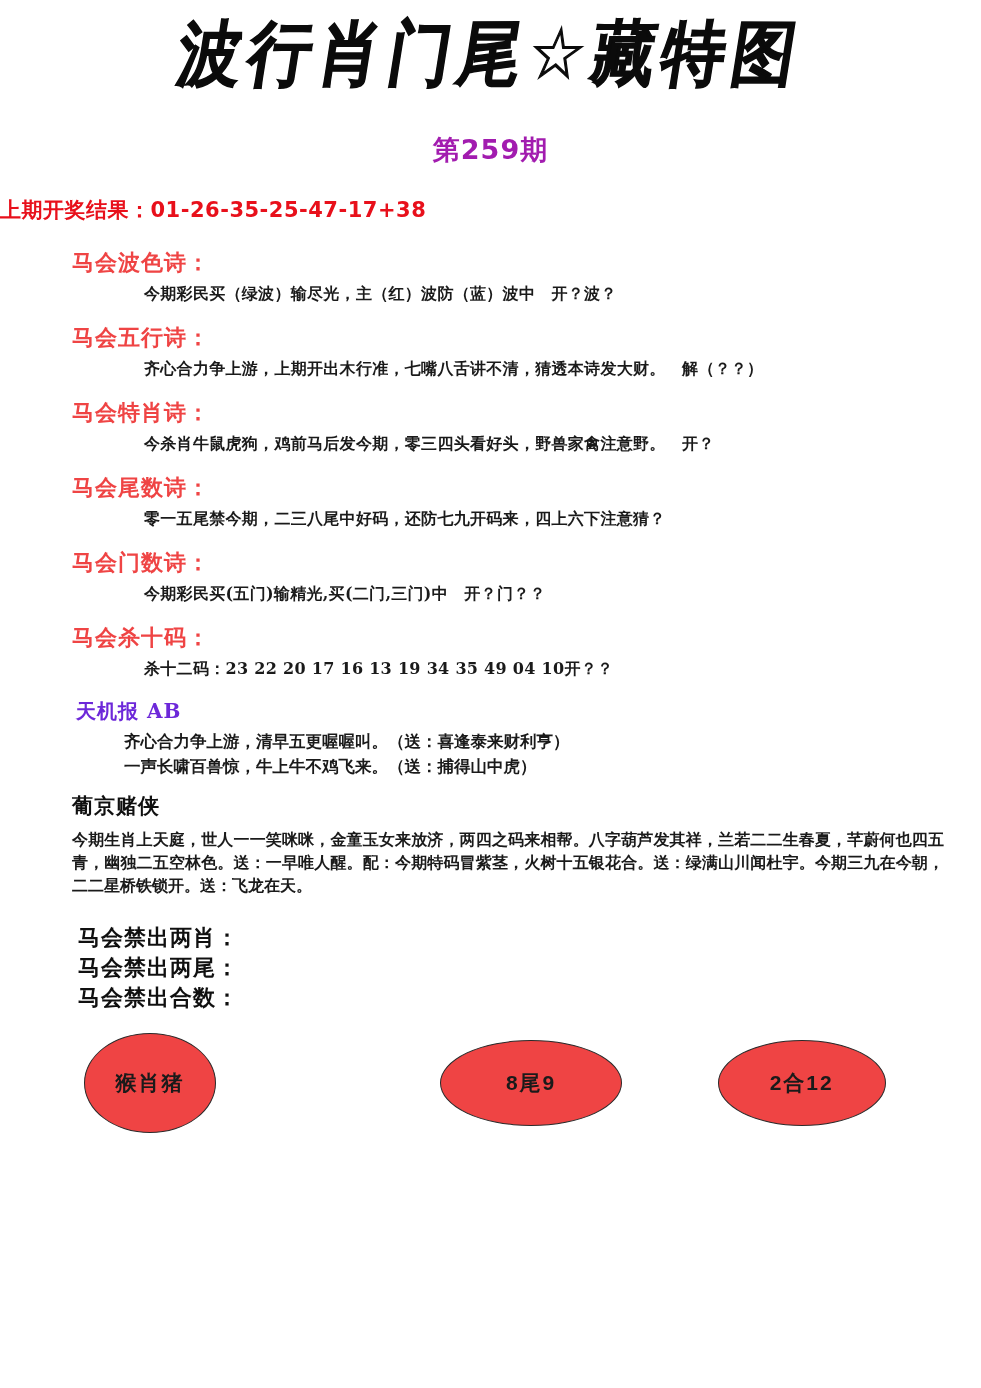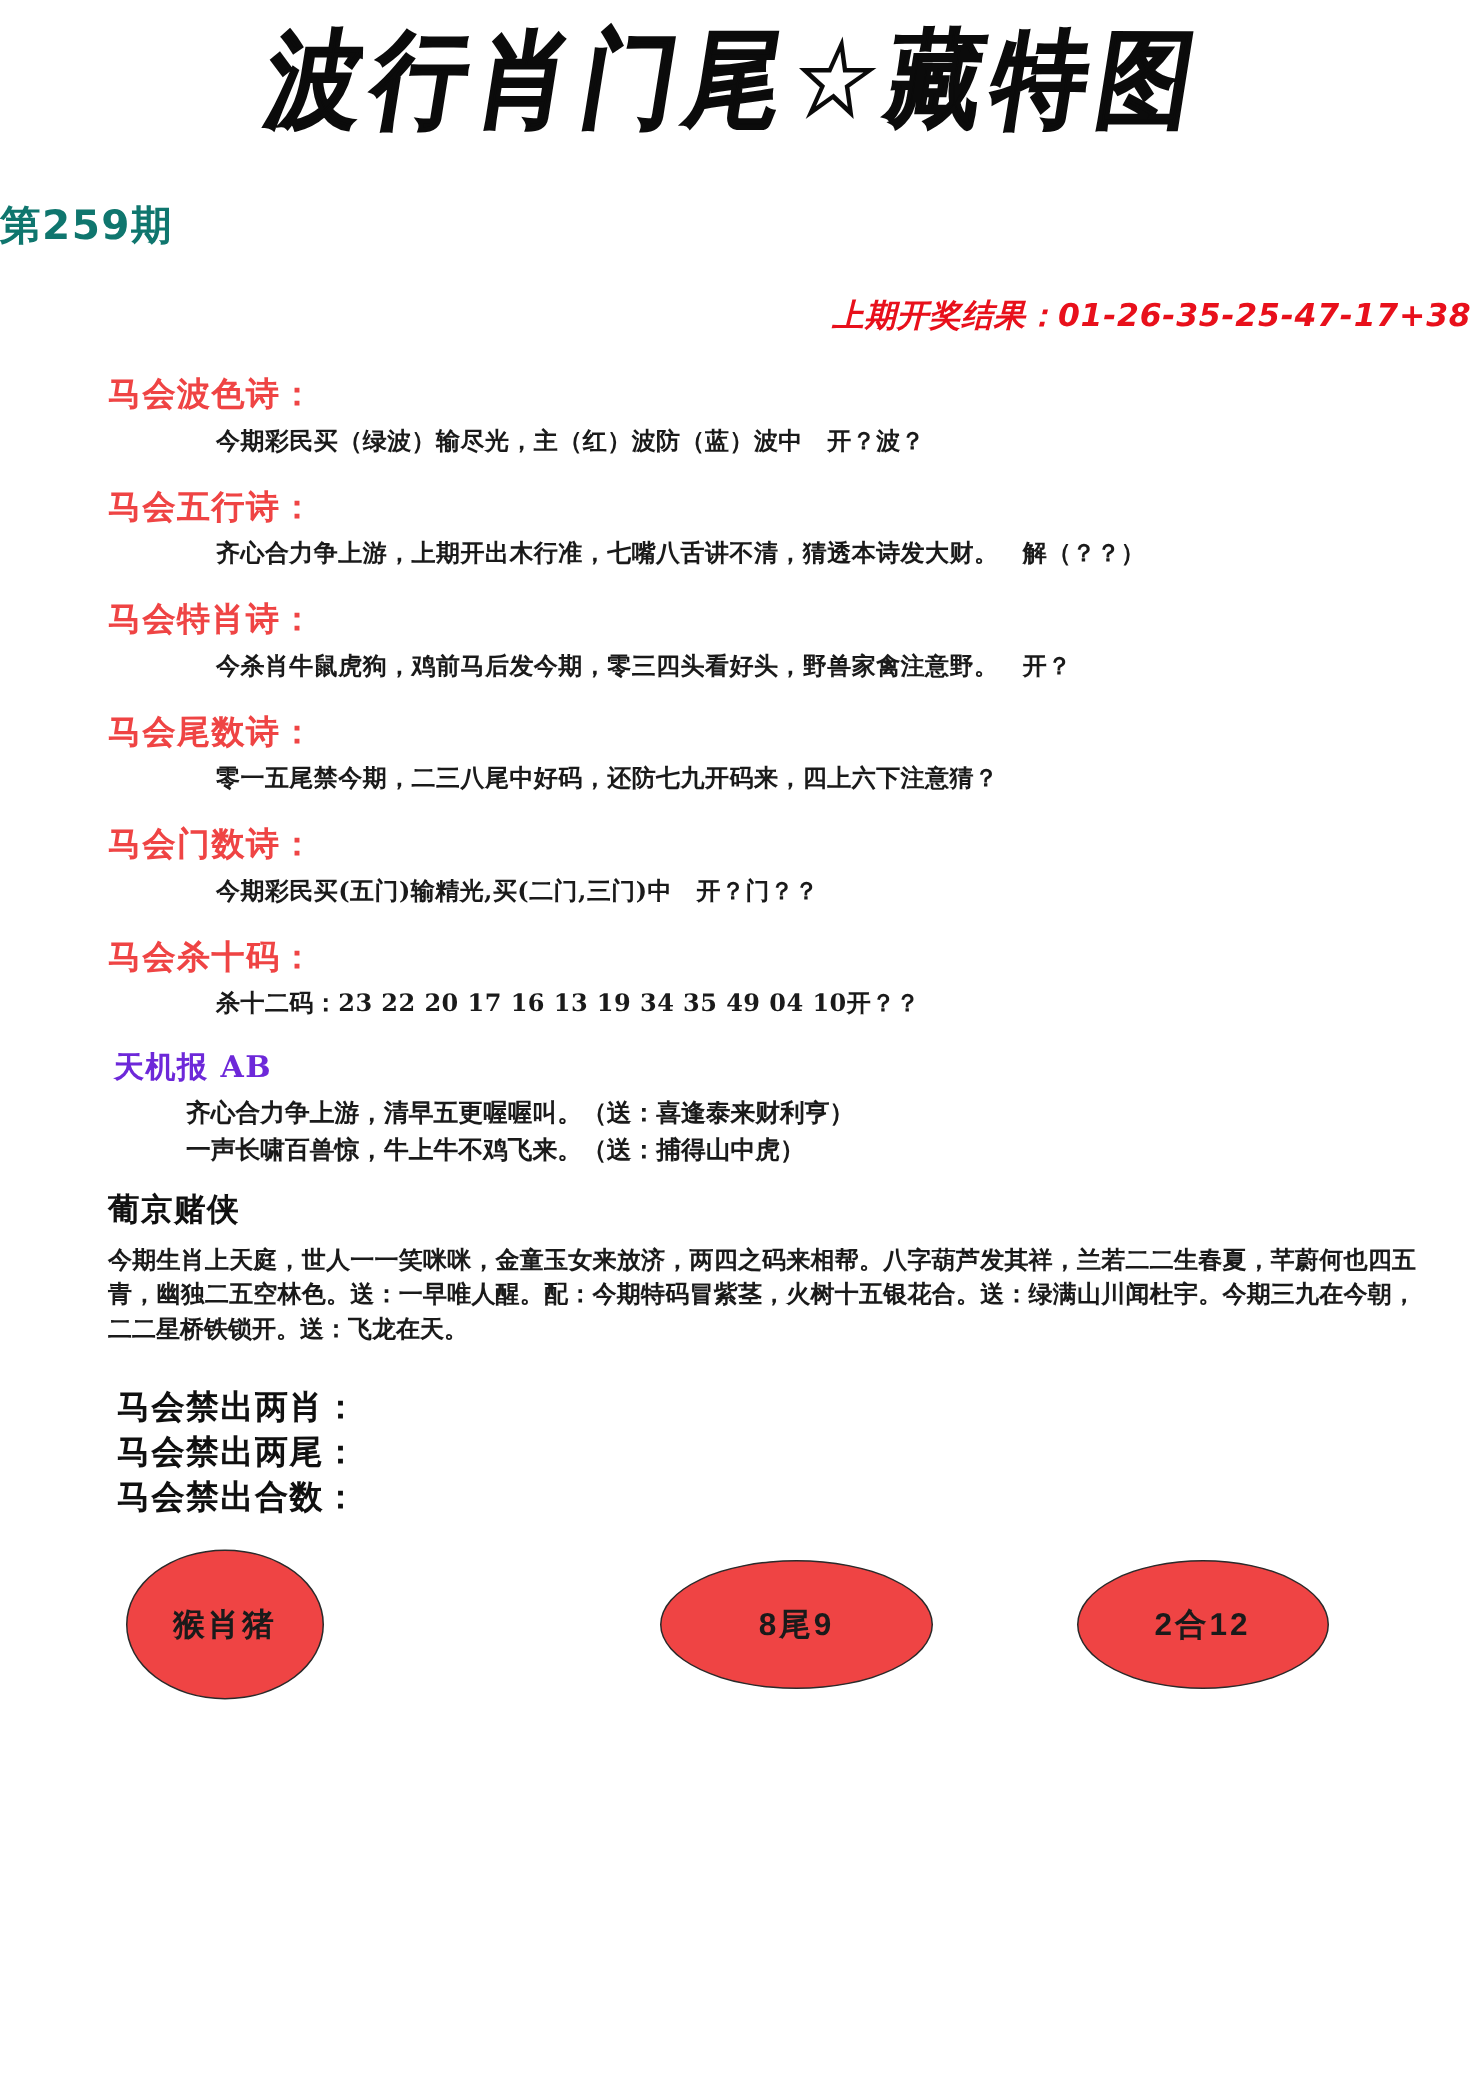--- a/index.html
+++ b/index.html
@@ -36,37 +36,37 @@
     font-size: 63px;
     letter-spacing: 7px;
     color: #0b0b0b;
     transform: skewX(-9deg) scaleY(1.12);
     -webkit-text-stroke: 1.1px #0b0b0b;
     line-height: 1;
     white-space: nowrap;
   }
 
   .issue {
+    text-align: center;
     margin-top: 14px;
     font-family: "DejaVu Sans", "Liberation Sans", sans-serif;
     font-size: 27px;
     font-weight: bold;
-    color: #0f766e;
+    color: #a21caf;
     letter-spacing: 1px;
   }
 
   .last-result {
-    text-align: right;
+    text-align: left;
     margin-top: 28px;
     font-family: "DejaVu Sans", "Liberation Sans", sans-serif;
     font-size: 21px;
     font-weight: bold;
     color: #e8101b;
     letter-spacing: 0.5px;
-    font-style: italic;
   }
 
   
   .content {
     padding: 0 62px 0 72px;
     margin-top: 24px;
   }
   .sec-title {
     font-family: "DejaVu Serif", "Liberation Serif", serif;
     font-weight: bold;

